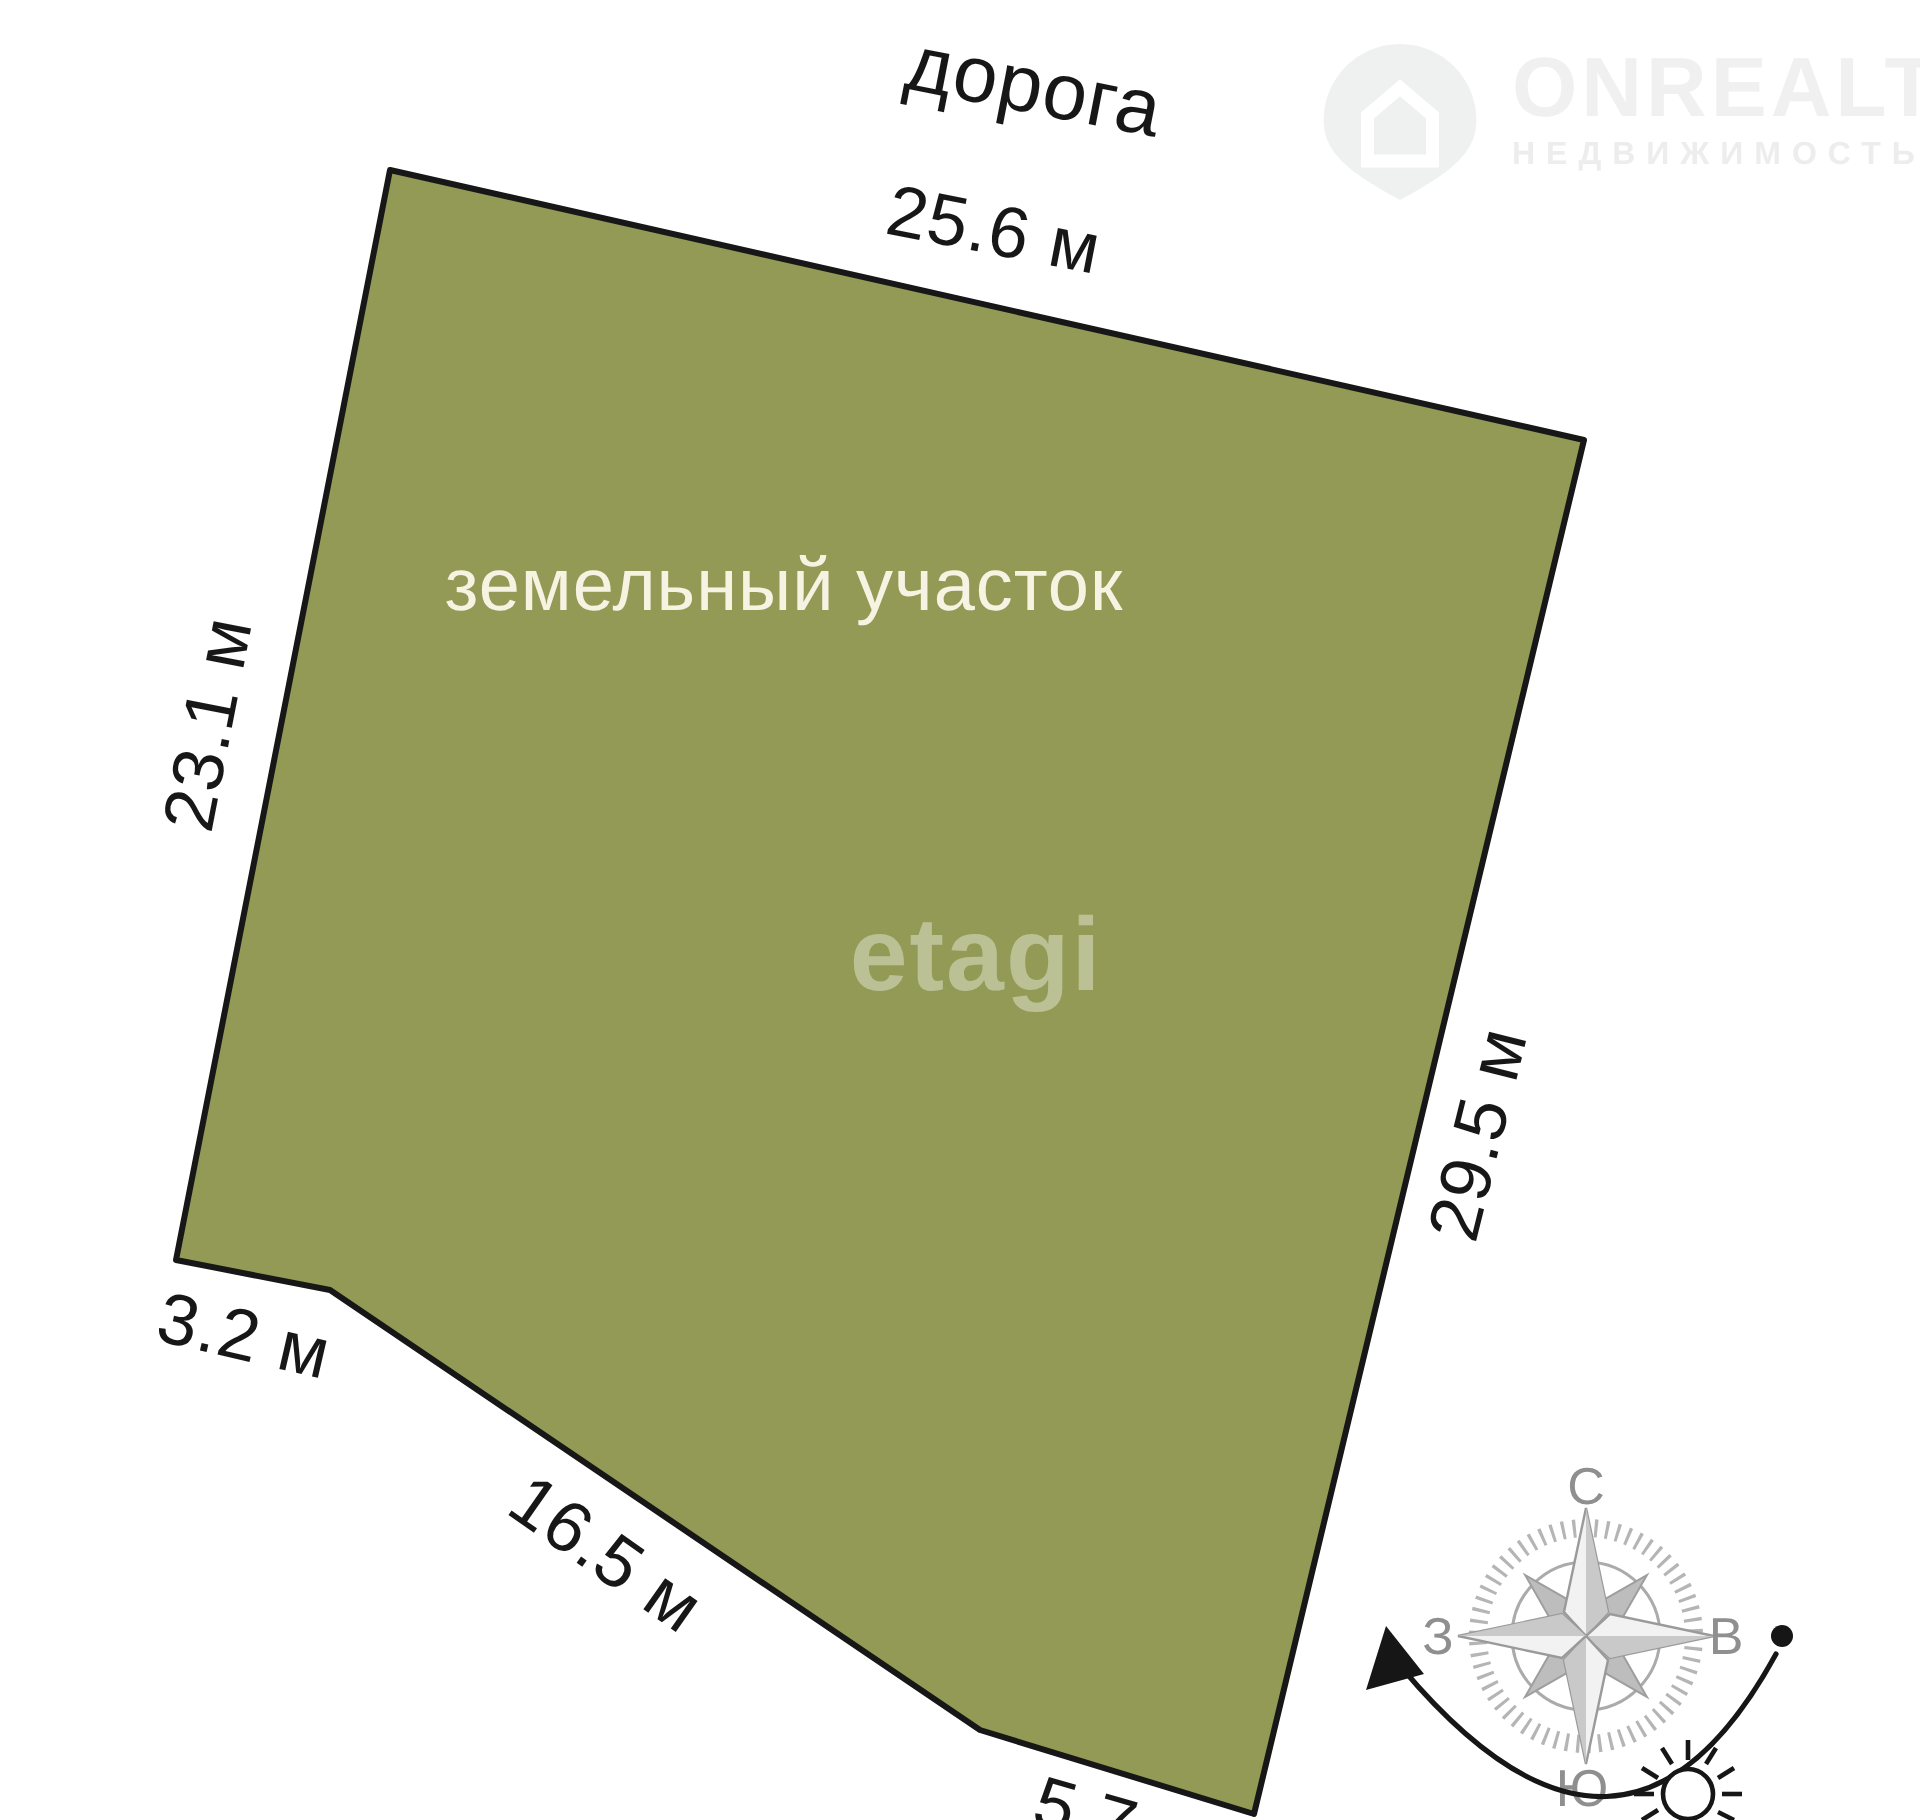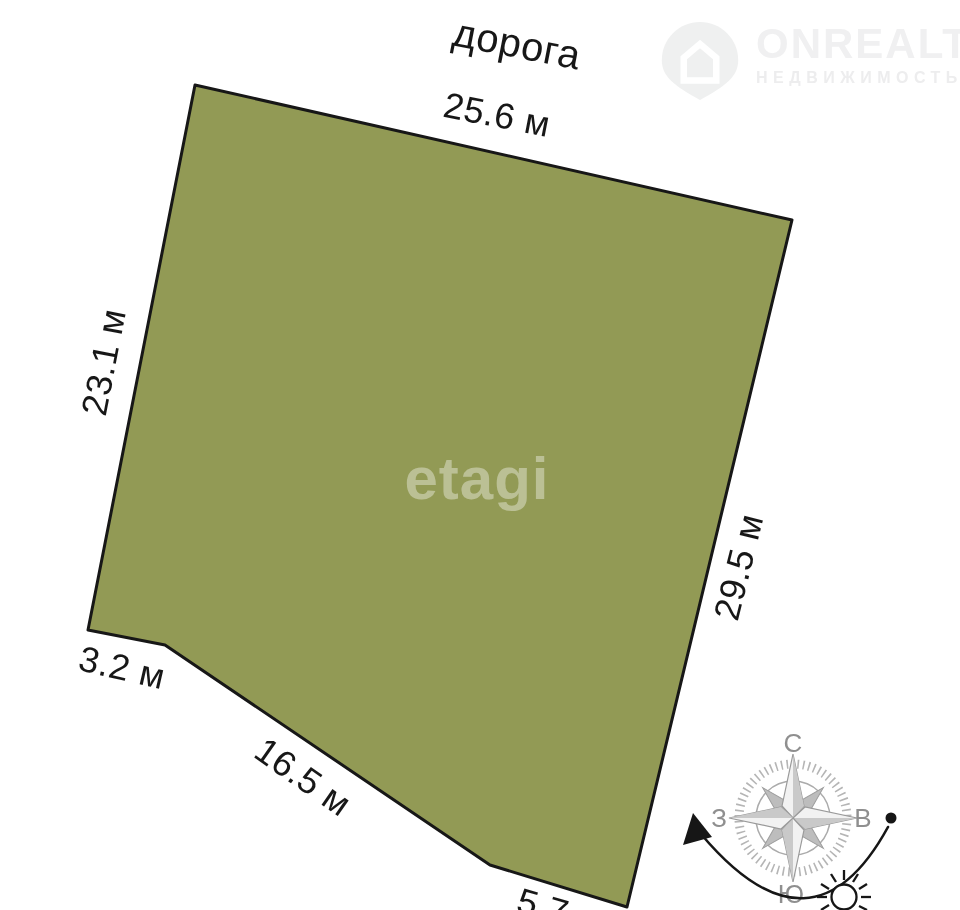--- a/index.html
+++ b/index.html
@@ -15,23 +15,23 @@
   }
   .road{font-size:40px;}
   .parcel-title{color:#f7f3e2;font-size:37px;letter-spacing:.5px;}
   .area-box{
     position:absolute;left:330px;top:345px;width:148px;height:64px;
     background:#ffffff;border:2px solid #141414;display:flex;
     align-items:center;justify-content:center;
   }
   .area-box span{font-size:38px;color:#101010;}
   .etagi{
-    position:absolute;left:477px;top:478px;
+    position:absolute;left:488px;top:478px;
     transform:translate(-50%,-50%);
-    color:rgba(255,255,255,.38);font-size:60px;font-weight:bold;
+    color:rgba(255,255,255,.38);font-size:52px;font-weight:bold;
     letter-spacing:1px;white-space:nowrap;
   }
   .brand{
     position:absolute;top:22px;left:652px;display:flex;align-items:flex-start;
     gap:8px;color:#f0f0f1;user-select:none;
   }
   .brand-title{font-size:42px;font-weight:bold;letter-spacing:2px;line-height:1.05;}
   .brand-tagline{font-size:16px;font-weight:bold;letter-spacing:5.5px;margin-top:3px;color:#ededee;}
 </style>
 </head>
@@ -114,15 +114,16 @@
   </div>
 
   <div class="lbl road" style="left:517px;top:44px;--r:11deg">дорога</div>
   <div class="lbl" style="left:497px;top:115px;--r:11deg">25.6 м</div>
   <div class="lbl" style="left:104px;top:362px;--r:-79deg">23.1 м</div>
   <div class="lbl" style="left:739px;top:567px;--r:-76deg">29.5 м</div>
   <div class="lbl" style="left:122px;top:668px;--r:13deg">3.2 м</div>
   <div class="lbl" style="left:303px;top:777px;--r:35deg">16.5 м</div>
   <div class="lbl" style="left:560px;top:912px;--r:16deg">5.7 м</div>
 
+  <div class="lbl parcel-title" style="left:392px;top:293px">земельный участок</div>
   <div class="etagi">etagi</div>
 
 </div>
 
 </body></html>

